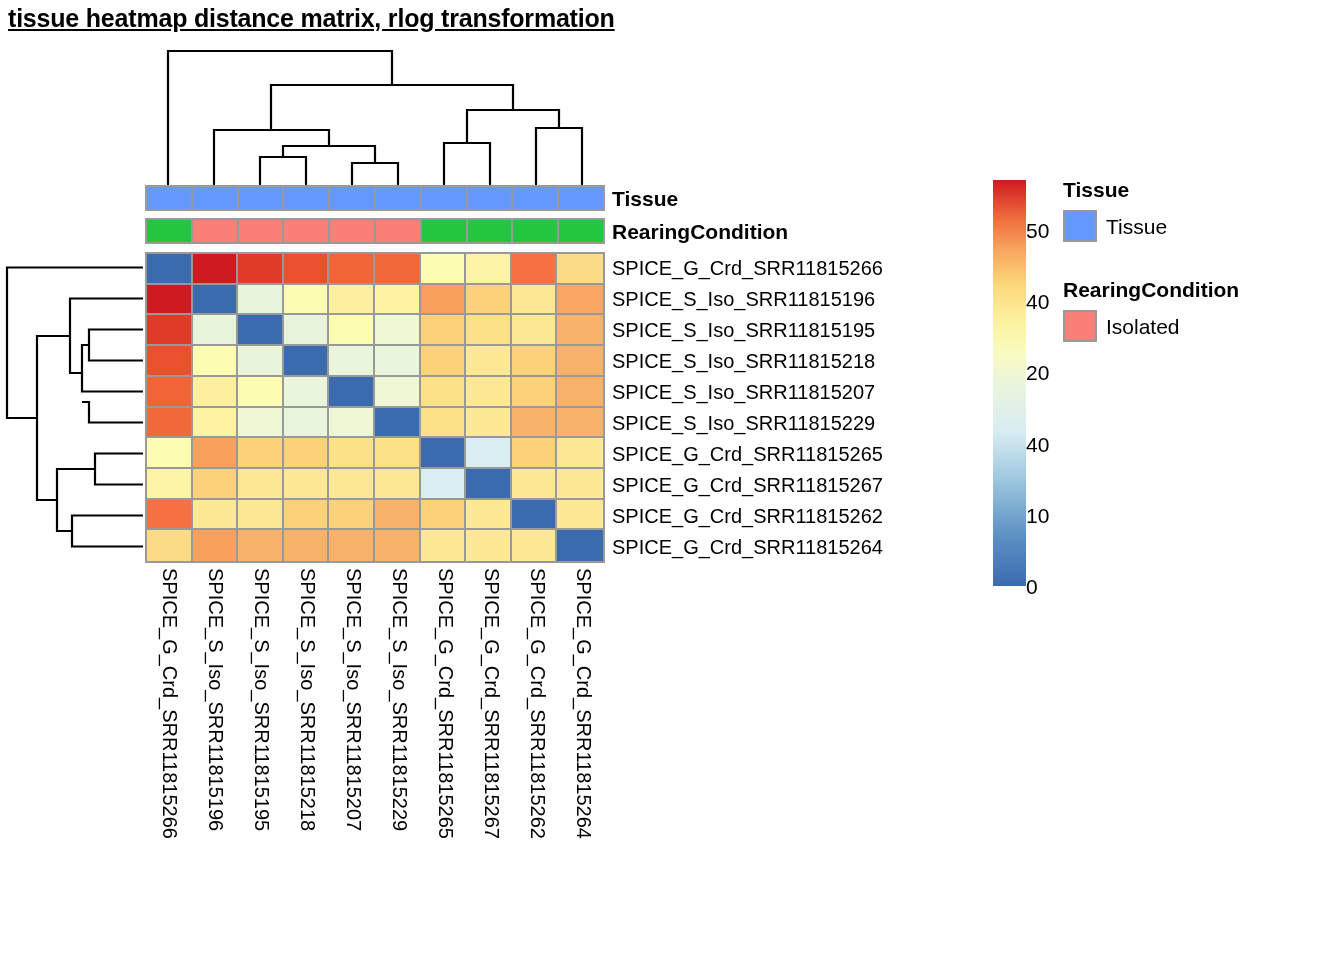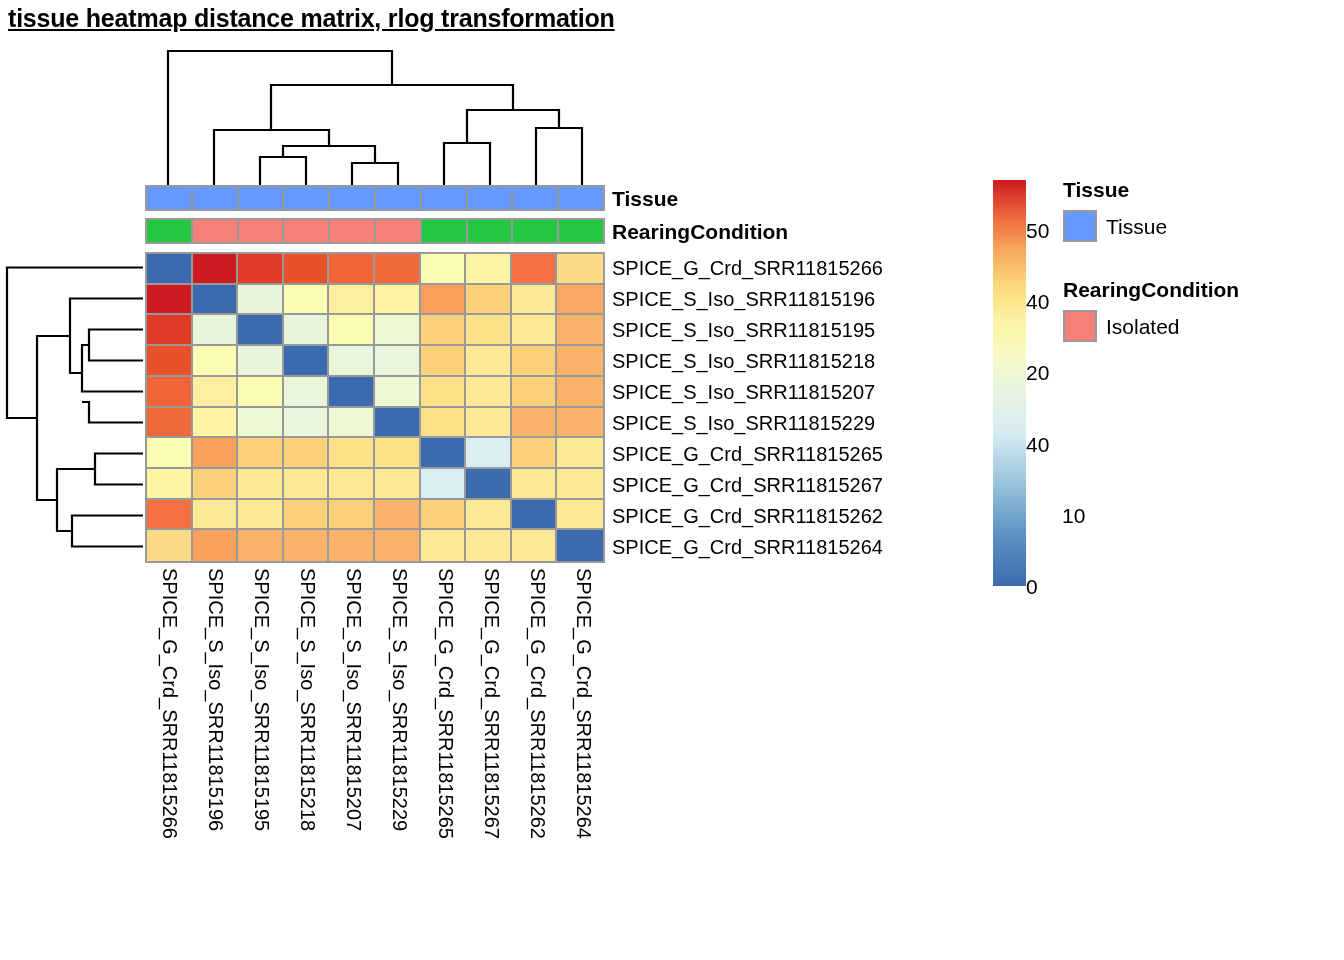--- a/index.html
+++ b/index.html
@@ -441,21 +441,21 @@
       <div class="clab">SPICE_G_Crd_SRR11815262</div>
     </div>
     <div class="clabwrap">
       <div class="clab">SPICE_G_Crd_SRR11815264</div>
     </div>
   </div>
 
 <div id="colorbar-wrap">
   <div id="colorbar" style="background: linear-gradient(rgb(206, 26, 32) 0%, rgb(240, 113, 63) 10%, rgb(248, 171, 96) 18%, rgb(251, 217, 121) 26%, rgb(252, 240, 160) 34%, rgb(249, 251, 190) 42%, rgb(235, 245, 220) 50%, rgb(215, 236, 242) 62%, rgb(156, 198, 222) 74%, rgb(94, 147, 196) 87%, rgb(59, 107, 175) 100%);"></div>
 <div class="cb-tick" style="top: 406px;">0</div>
-    <div class="cb-tick" style="top: 334.772px; margin-left: 36px;">10</div>
+    <div class="cb-tick" style="top: 334.772px;">10</div>
     <div class="cb-tick" style="top: 263.544px;">40</div>
     <div class="cb-tick" style="top: 192.316px;">20</div>
     <div class="cb-tick" style="top: 121.088px;">40</div>
     <div class="cb-tick" style="top: 49.8596px;">50</div>
   </div>
 
 <div id="legend-tissue">
   <div class="legend-title">Tissue</div>
   <div class="legend-row">
     <div class="legend-swatch" style="background:#6699FF"></div>

